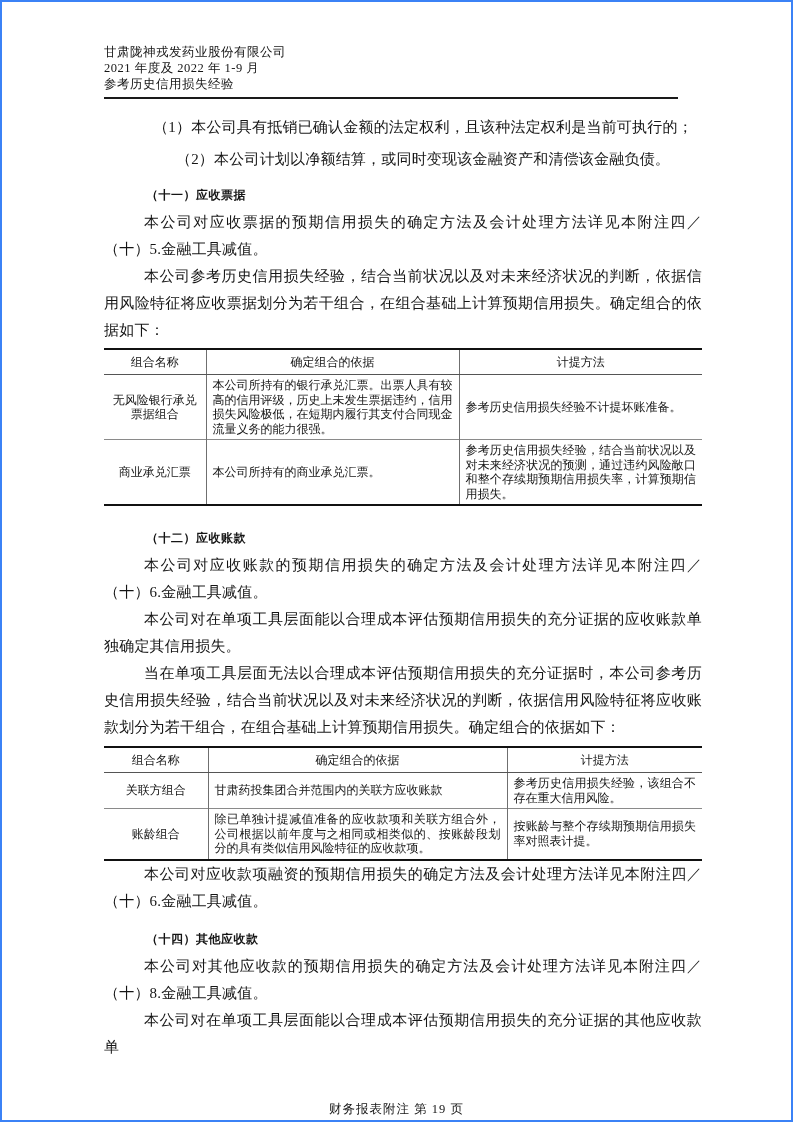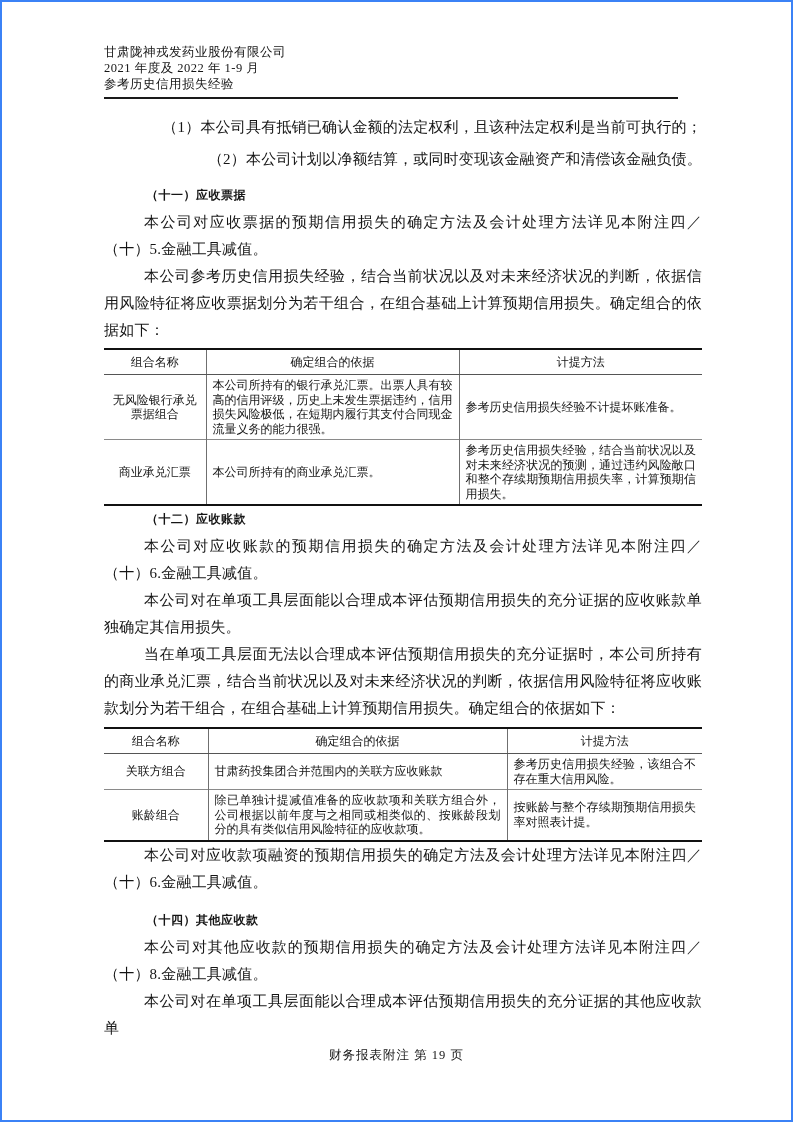--- a/index.html
+++ b/index.html
@@ -34,33 +34,33 @@
     margin-top: 5px;
   }
   
   .para, .intro-item {
     font-size: 15px;
     line-height: 27px;
     text-indent: 40px;
     text-align: justify;
     letter-spacing: 0.2px;
   }
-  .intro-item { text-align: right; }
+  .intro-item { text-align: center; }
   .intro-1 { margin-top: 15px; }
   .intro-2 { margin-top: 5px; }
   .section-title {
     font-family: "Liberation Sans", "DejaVu Sans", sans-serif;
     font-weight: bold;
     font-size: 12px;
     line-height: 27px;
     margin-left: 42px;
     letter-spacing: 0.5px;
   }
   .mt-h11 { margin-top: 9px; }
-  .mt-h12 { margin-top: 0; }
+  .mt-h12 { margin-top: 19px; }
   .mt-h13 { margin-top: 15px; }
   .mt-h14 { margin-top: 11px; }
   
   table.portfolio {
     width: 598px;
     border-collapse: collapse;
     border-top: 2px solid #111;
     border-bottom: 2px solid #111;
     font-size: 12px;
     table-layout: fixed;
@@ -80,21 +80,21 @@
     line-height: 14.5px;
     text-align: justify;
   }
   table.portfolio td.c1 { text-align: center; padding: 4px 3px; }
   table.portfolio tr + tr td { border-top: 1px solid #8a8a8a; }
   table.portfolio th + th, table.portfolio td + td { border-left: 1px solid #6f6f6f; }
   
   .page-footer {
     position: absolute;
     left: 0; right: 0;
-    top: 1045px;
+    top: 1099px;
     text-align: center;
     font-size: 12.5px;
     letter-spacing: 1px;
   }
 </style>
 </head>
 <body>
 
 <div class="page">
   <div class="content">
@@ -134,21 +134,21 @@
         <td class="c1">商业承兑汇票</td>
         <td>本公司所持有的商业承兑汇票。</td>
         <td>参考历史信用损失经验，结合当前状况以及对未来经济状况的预测，通过违约风险敞口和整个存续期预期信用损失率，计算预期信用损失。</td>
       </tr>
     </tbody>
       </table>
 
     <h3 class="section-title mt-h12">（十二）应收账款</h3>
     <p class="para">本公司对应收账款的预期信用损失的确定方法及会计处理方法详见本附注四／（十）6.金融工具减值。</p>
     <p class="para">本公司对在单项工具层面能以合理成本评估预期信用损失的充分证据的应收账款单独确定其信用损失。</p>
-    <p class="para">当在单项工具层面无法以合理成本评估预期信用损失的充分证据时，本公司所持有的商业承兑汇票，结合当前状况以及对未来经济状况的判断，依据信用风险特征将应收账款划分为若干组合，在组合基础上计算预期信用损失。确定组合的依据如下：</p>
+    <p class="para">当在单项工具层面无法以合理成本评估预期信用损失的充分证据时，本公司参考历史信用损失经验，结合当前状况以及对未来经济状况的判断，依据信用风险特征将应收账款划分为若干组合，在组合基础上计算预期信用损失。确定组合的依据如下：</p>
 
     <table class="portfolio tbl-2">
       <colgroup>
           <col style="width:104px">
           <col style="width:299px">
           <col style="width:195px">
         </colgroup>
       <tbody>
           <tr>
         <th>组合名称</th>

